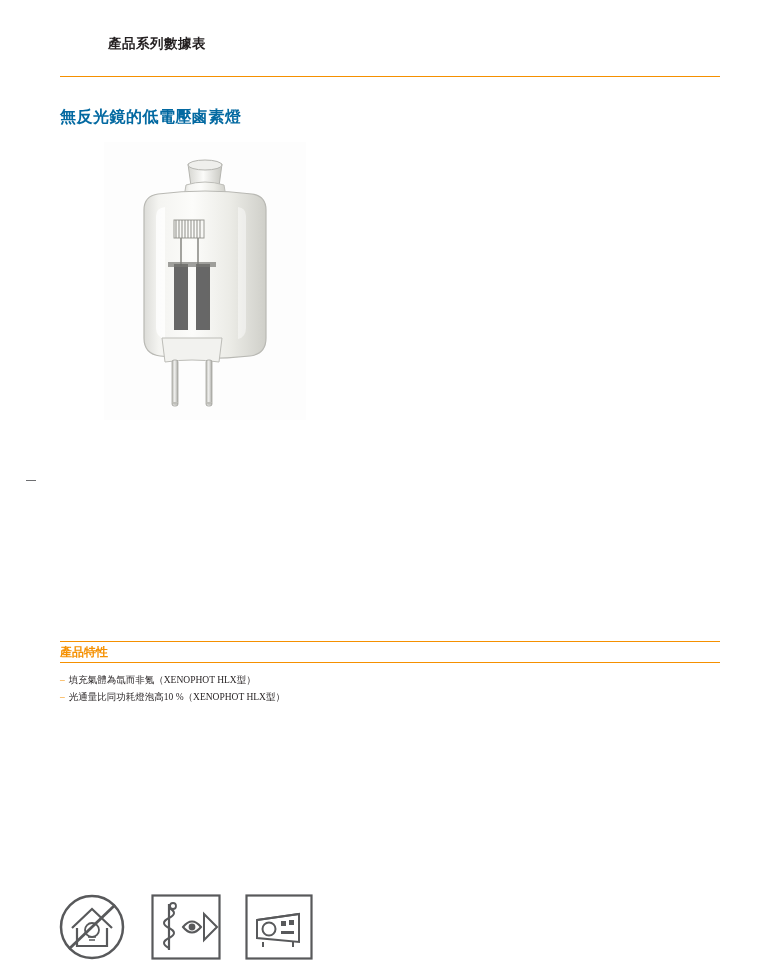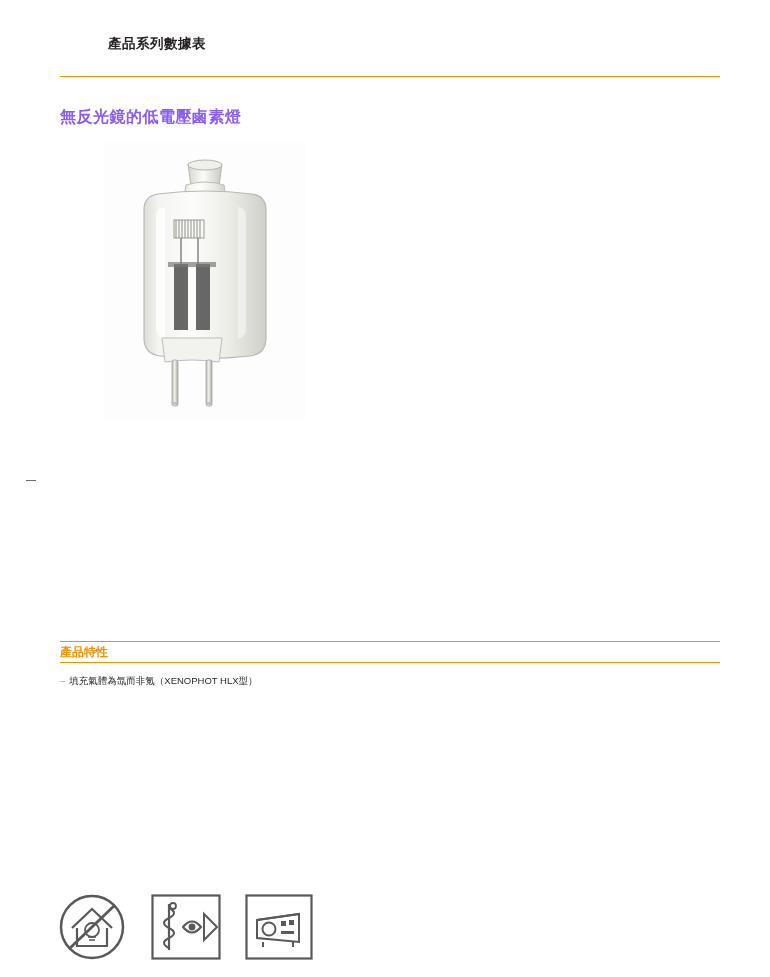--- a/index.html
+++ b/index.html
@@ -111,21 +111,21 @@
     background: #f59000;
   }
 
   
   .doc-title {
     position: absolute;
     left: 60px;
     top: 107px;
     font-size: 16px;
     font-weight: bold;
-    color: #8b5cf6;
+    color: #0369a1;
     letter-spacing: 0.5px;
   }
 
   
   .product-image {
     position: absolute;
     left: 104px;
     top: 142px;
     width: 202px;
     height: 278px;
@@ -177,20 +177,21 @@
     position: absolute;
     left: 60px;
     top: 672px;
     width: 660px;
   }
   .feature-item {
     font-size: 9.5px;
     line-height: 17px;
     color: #231f20;
     white-space: nowrap;
+    font-family: Liberation Serif, serif;
   }
   .feature-dash {
     color: #f59000;
     margin-right: 4px;
   }
 
   
   .pictograms {
     position: absolute;
     left: 58px;
@@ -292,20 +293,23 @@
   <div class="dash-marker"></div>
 
   <div class="features-rule-top"></div>
   <div class="features-heading">產品特性</div>
   <div class="features-rule-bottom"></div>
 
   <div class="feature-list">
     <div class="feature-item">
       <span class="feature-dash">–</span><span>填充氣體為氙而非氪（XENOPHOT HLX型）</span>
     </div>
+    <div class="feature-item">
+      <span class="feature-dash">–</span><span>光通量比同功耗燈泡高10 %（XENOPHOT HLX型）</span>
+    </div>
   </div>
 
   <div class="pictograms">
 
     <svg class="picto picto-1" width="68" height="66" viewBox="0 0 68 66">
       <circle cx="34" cy="33" r="31" fill="none" stroke="#58595b" stroke-width="2.5"></circle>
       <path d="M14,34 L34,15 L54,34" fill="none" stroke="#58595b" stroke-width="2.2"></path>
       <path d="M19,34 L19,52 L49,52 L49,34" fill="none" stroke="#58595b" stroke-width="2.2"></path>
       <circle cx="34" cy="36" r="7" fill="none" stroke="#58595b" stroke-width="1.8"></circle>
       <path d="M30,43 L38,43 M31,46 L37,46" stroke="#58595b" stroke-width="1.6"></path>

